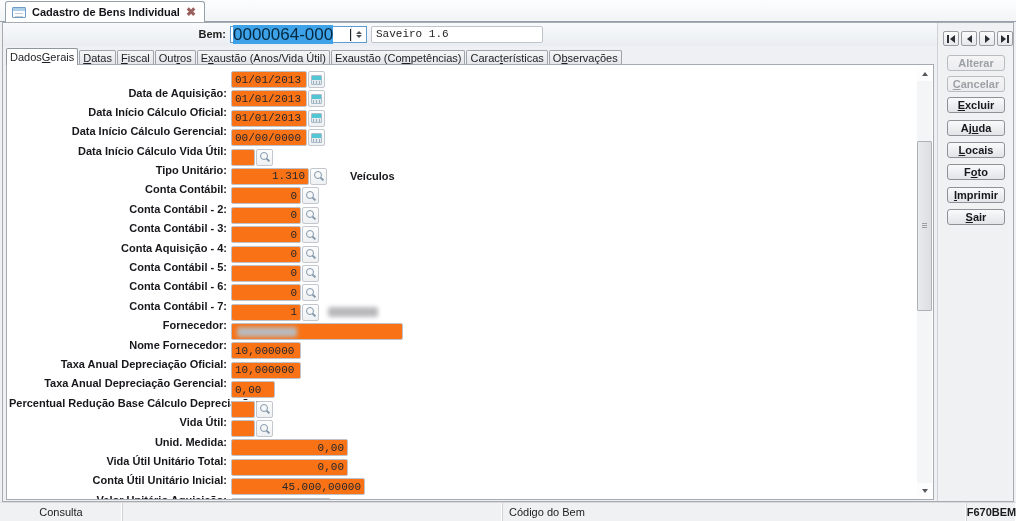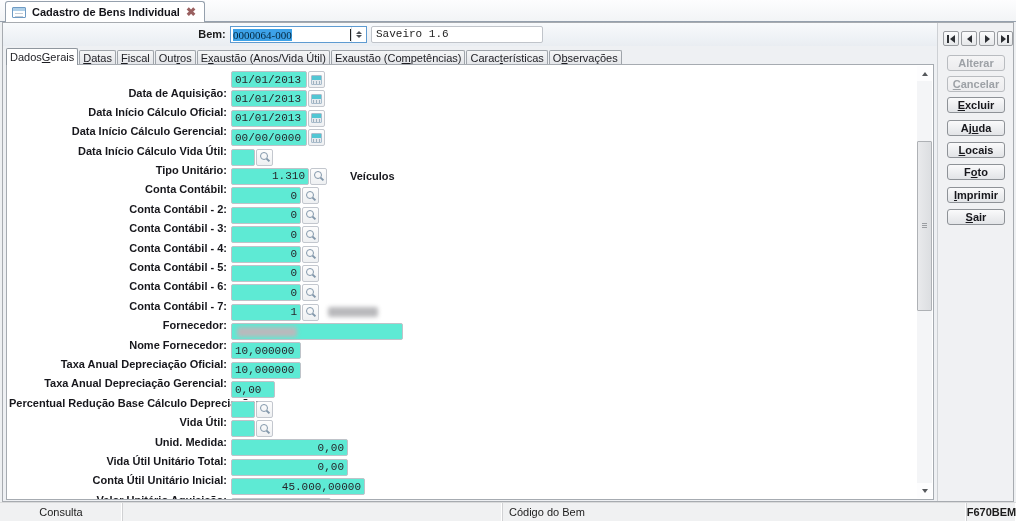--- a/index.html
+++ b/index.html
@@ -19,24 +19,24 @@
     background:repeating-linear-gradient(#c3ccd6 0 1px, transparent 1px 3px); }
   .close-x { color:#9a6060; font-weight:bold; font-size:12px; line-height:12px; cursor:default; }
 
   
   .main { position:absolute; left:2px; top:22px; width:1012px; height:480px;
     background:#eef0f3; border:1px solid #a7abb0; }
 
   
   .hdr { position:absolute; left:0; top:0; right:76px; height:23px;
     background:linear-gradient(#f8fafc,#e9edf2); display:flex; align-items:center; }
-  .hdr .lbl-bem { position:absolute; left:195px; top:5px; width:28px; text-align:center; font-weight:bold; }
+  .hdr .lbl-bem { position:absolute; left:195px; top:5px; width:28px; text-align:right; font-weight:bold; }
   .combo { position:absolute; left:227px; top:3px; width:137px; height:17px; background:#fff;
     border:1px solid #5e9bd1; display:flex; align-items:center; }
-  .combo .txt { flex:1; padding-left:2px; font-family:Liberation Serif, serif; font-size:11px; }
+  .combo .txt { flex:1; padding-left:2px; font-family:Liberation Sans, sans-serif; font-size:17px; }
   .combo .sel { background:#3da2e8; color:#04283f; }
   .combo .caret { width:1px; height:12px; background:#222; margin-left:1px; }
   .combo-btn { width:15px; height:15px; background:#fff; border-left:1px solid #d7dde3;
     display:flex; flex-direction:column; align-items:center; justify-content:center; gap:1px; }
   .tri-u { width:0; height:0; border-left:3px solid transparent; border-right:3px solid transparent; border-bottom:3px solid #4b4f54; }
   .tri-d { width:0; height:0; border-left:3px solid transparent; border-right:3px solid transparent; border-top:3px solid #4b4f54; }
   .desc-fld { position:absolute; left:368px; top:3px; width:172px; height:17px; background:#fff;
     border:1px solid #c0c4ca; border-radius:2px; font-family:"Liberation Mono", monospace;
     font-size:11px; padding:1px 4px; color:#222; }
 
@@ -47,21 +47,21 @@
     border-radius:2px 2px 0 0; white-space:nowrap; cursor:default; color:#1d1d22; }
   .tab.active { height:17px; background:#fff; border-color:#8f969e; position:relative; z-index:3; }
   u { text-decoration:underline; }
 
   
   .page { position:absolute; left:3px; top:41px; right:79px; bottom:1px; background:#fff;
     border:1px solid #a6abb1; overflow:hidden; z-index:2; }
   .form { position:absolute; left:2px; top:0; right:18px; bottom:0; padding-top:6px; overflow:hidden; }
   .row { height:17px; margin-bottom:2.4px; display:flex; align-items:center; }
   .lbl { width:222px; text-align:right; padding-right:4px; font-weight:600; color:#17171c; white-space:nowrap;margin-top:26px; }
-  .fld { height:17px; border:1px solid #bfc3c9; border-radius:2px; background:#5eead4;
+  .fld { height:17px; border:1px solid #bfc3c9; border-radius:2px; background:#f97316;
     font-family:"Liberation Mono", monospace; font-size:11px; color:#26262b; padding:7px 3px; outline:none; }
   .fld.center { text-align:right; }
   .w24{width:24px} .w42{width:44px} .w70{width:70px} .w76{width:76px} .w78{width:78px}
   .w117{width:117px} .w134{width:134px} .w172{width:172px}
   .icon-btn { width:17px; height:17px; margin-left:1px; background:linear-gradient(#fdfdfd,#eef0f2);
     border:1px solid #c3c7ce; border-radius:2px; display:flex; align-items:center; justify-content:center; padding:0; cursor:default; }
   .cal { width:11px; height:10px; border:1px solid #a8bccc; border-radius:1px;
     background:linear-gradient(#52c6d3 0 4px, #e4e9ee 4px); position:relative; display:inline-block; }
   .cal::after { content:""; position:absolute; left:1px; right:1px; top:5px; height:3px;
     background:repeating-linear-gradient(90deg,#9fb0bd 0 1px, transparent 1px 3px); }
@@ -201,21 +201,21 @@
           </button>
       </div>
       <div class="row">
         <label class="lbl">Conta Contábil - 3:</label>
         <input class="fld w70 center" value="0" style="">
         <button class="icon-btn">
             <i class="mag"></i>
           </button>
       </div>
       <div class="row">
-        <label class="lbl">Conta Contábil - 4:</label>
+        <label class="lbl">Conta Aquisição - 4:</label>
         <input class="fld w70 center" value="0" style="">
         <button class="icon-btn">
             <i class="mag"></i>
           </button>
       </div>
       <div class="row">
         <label class="lbl">Conta Contábil - 5:</label>
         <input class="fld w70 center" value="0" style="">
         <button class="icon-btn">
             <i class="mag"></i>

